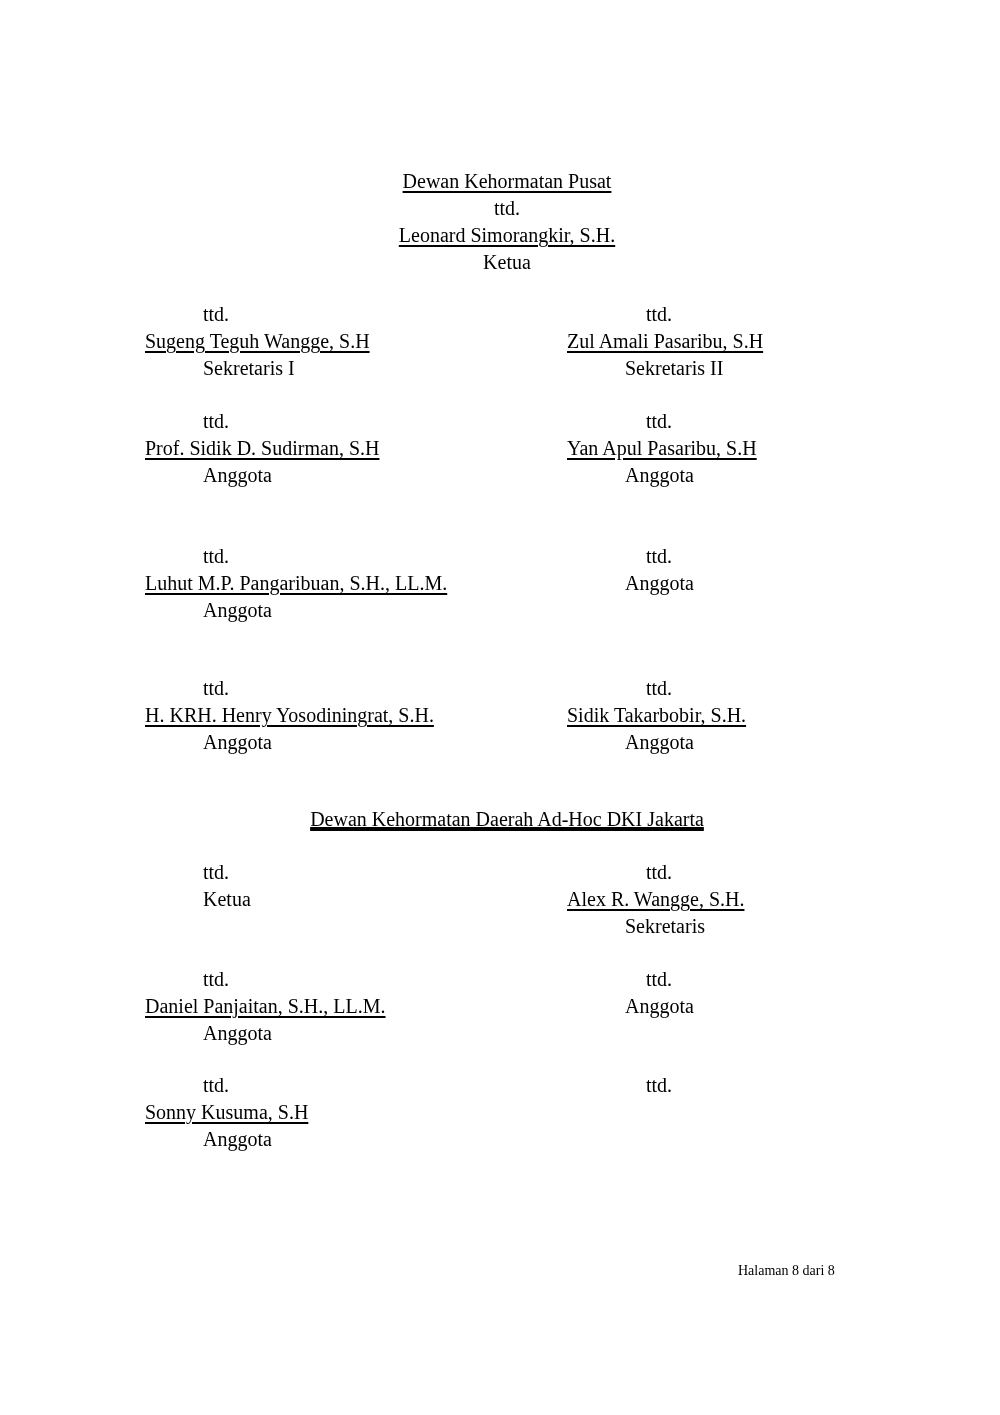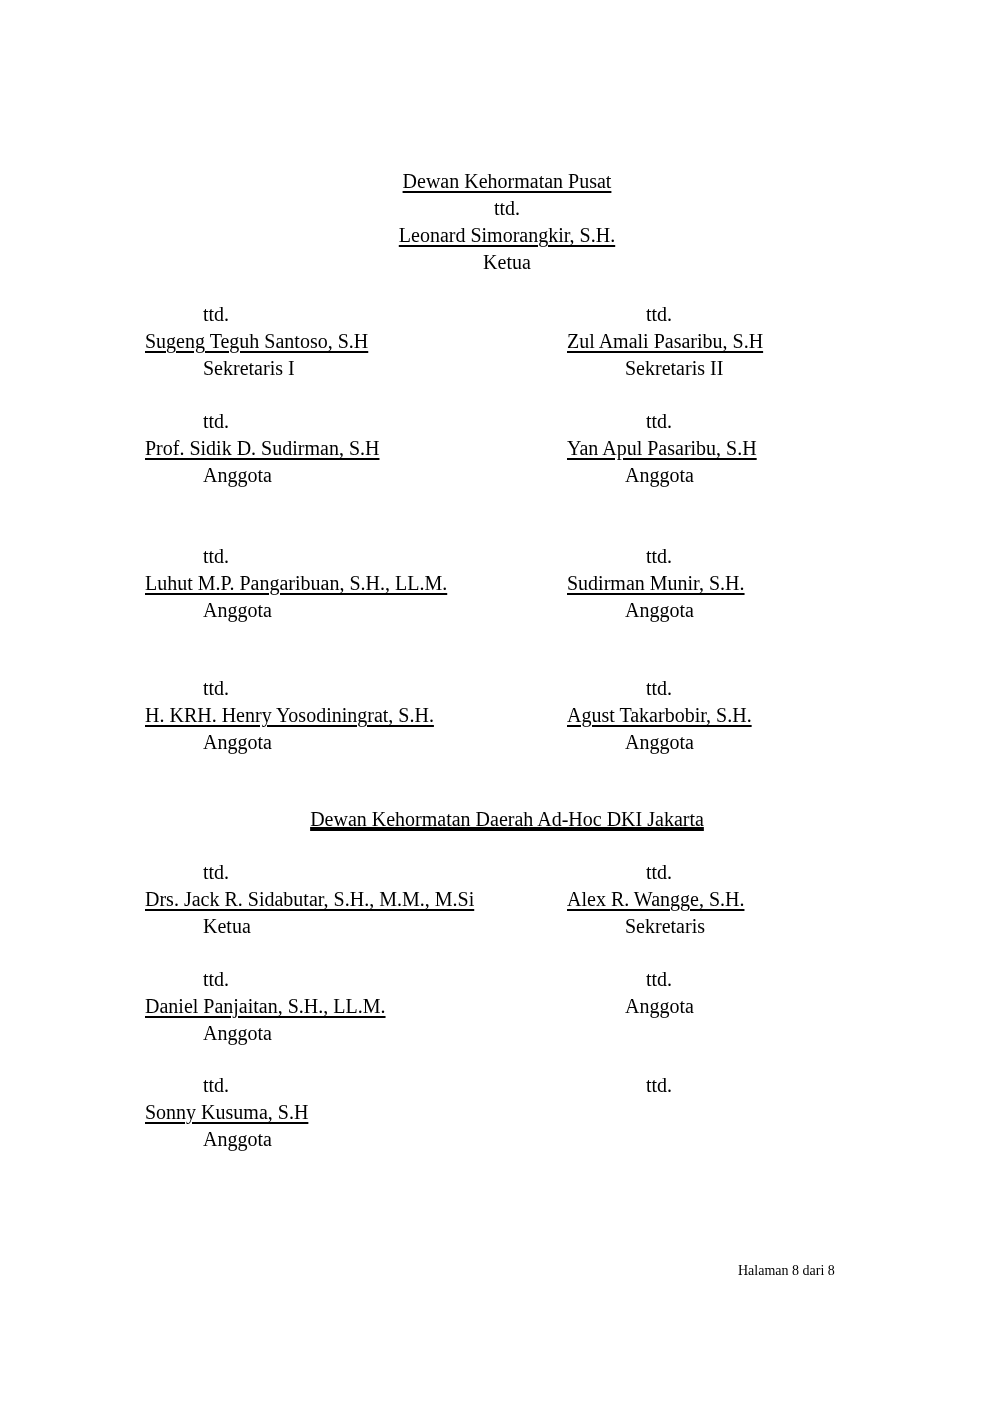--- a/index.html
+++ b/index.html
@@ -59,21 +59,21 @@
   <div class="center-block header-block">
     <div><span class="u">Dewan Kehormatan Pusat</span></div>
     <div class="ttd">ttd.</div>
     <div><span class="u">Leonard Simorangkir, S.H.</span></div>
     <div>Ketua</div>
   </div>
 
   <div class="sig-row" style="top:301px">
     <div class="col col-left">
       <div class="ttd indent">ttd.</div>
-      <div><span class="u">Sugeng Teguh Santoso, S.H</span></div>
+      <div><span class="u">Sugeng Teguh Wangge, S.H</span></div>
       <div class="indent">Sekretaris I</div>
     </div>
     <div class="col col-right">
       <div class="ttd">ttd.</div>
       <div><span class="u">Zul Amali Pasaribu, S.H</span></div>
       <div class="indent">Sekretaris II</div>
     </div>
   </div>
 
   <div class="sig-row" style="top:408px">
@@ -90,46 +90,44 @@
   </div>
 
   <div class="sig-row" style="top:543px">
     <div class="col col-left">
       <div class="ttd indent">ttd.</div>
       <div><span class="u">Luhut M.P. Pangaribuan, S.H., LL.M.</span></div>
       <div class="indent">Anggota</div>
     </div>
     <div class="col col-right">
       <div class="ttd">ttd.</div>
-      <div><span class="u">Sudirman Munir, S.H.</span></div>
       <div class="indent">Anggota</div>
     </div>
   </div>
 
   <div class="sig-row" style="top:675px">
     <div class="col col-left">
       <div class="ttd indent">ttd.</div>
       <div><span class="u">H. KRH. Henry Yosodiningrat, S.H.</span></div>
       <div class="indent">Anggota</div>
     </div>
     <div class="col col-right">
       <div class="ttd">ttd.</div>
-      <div><span class="u">Agust Takarbobir, S.H.</span></div>
+      <div><span class="u">Sidik Takarbobir, S.H.</span></div>
       <div class="indent">Anggota</div>
     </div>
   </div>
 
   <div class="center-block section2-title-block">
     <span class="u">Dewan Kehormatan Daerah Ad-Hoc DKI Jakarta</span>
   </div>
 
   <div class="sig-row" style="top:859px">
     <div class="col col-left">
       <div class="ttd indent">ttd.</div>
-      <div><span class="u">Drs. Jack R. Sidabutar, S.H., M.M., M.Si</span></div>
       <div class="indent">Ketua</div>
     </div>
     <div class="col col-right">
       <div class="ttd">ttd.</div>
       <div><span class="u">Alex R. Wangge, S.H.</span></div>
       <div class="indent">Sekretaris</div>
     </div>
   </div>
 
   <div class="sig-row" style="top:966px">

